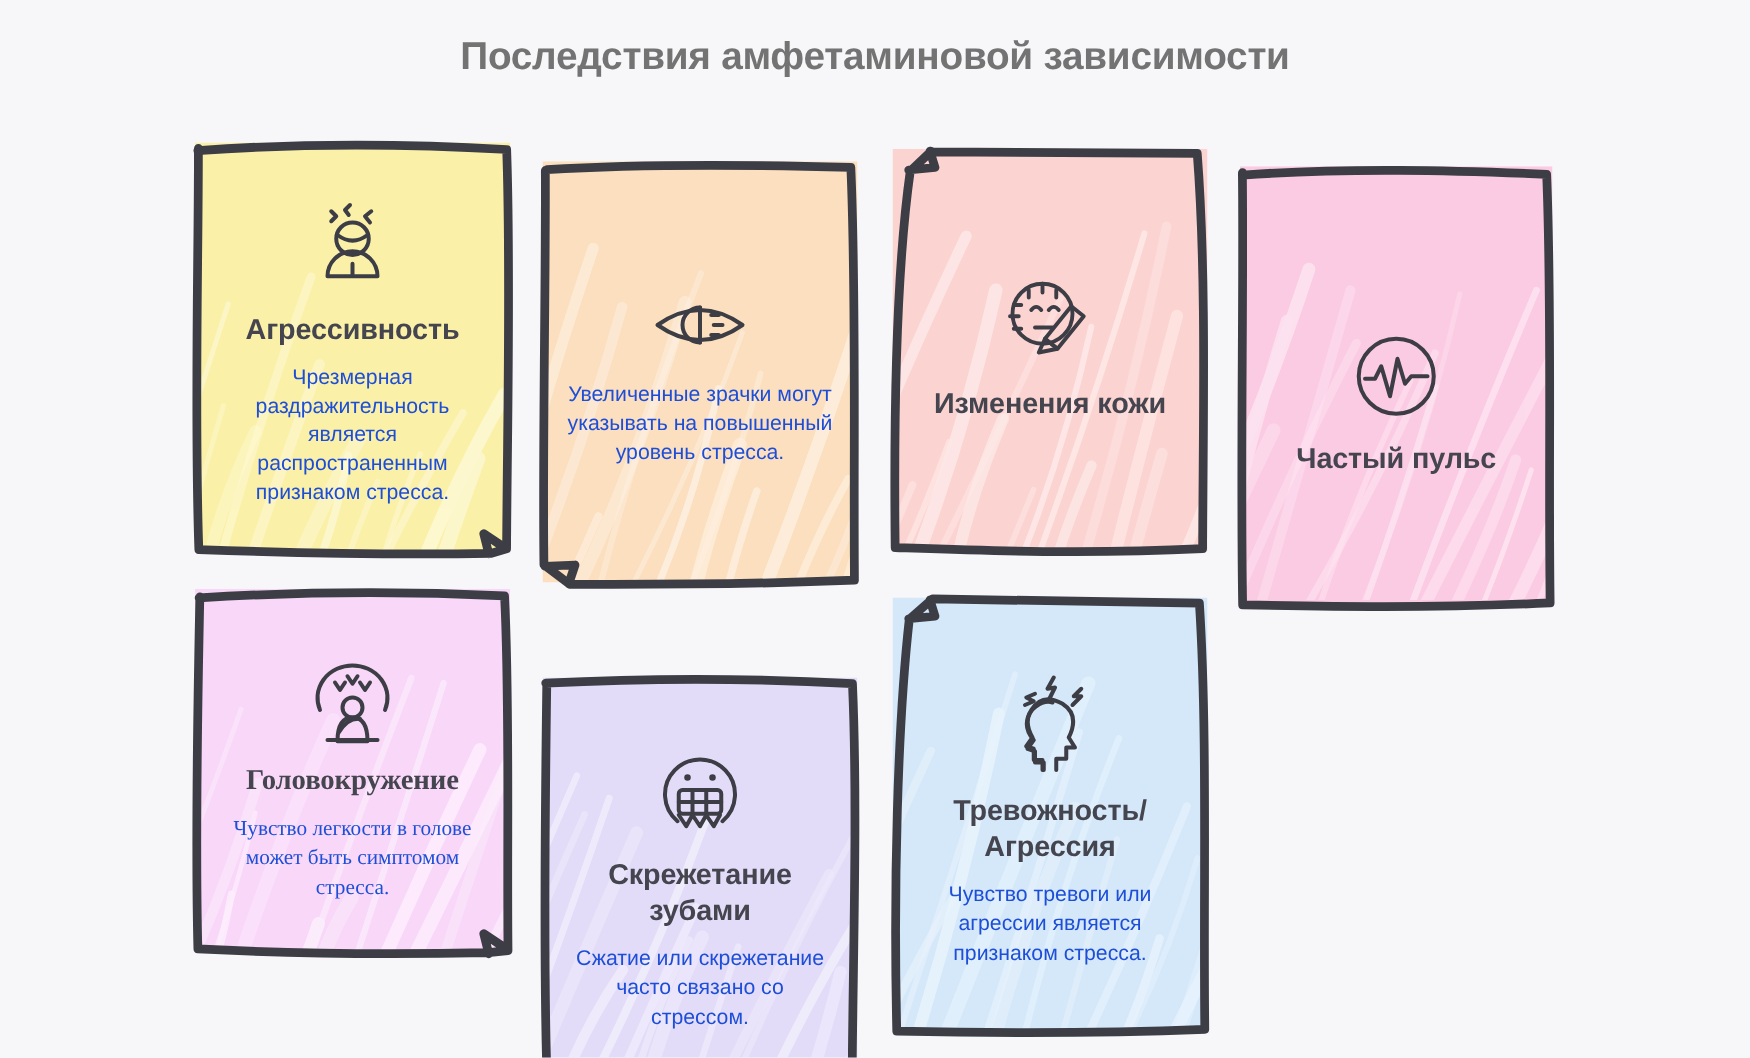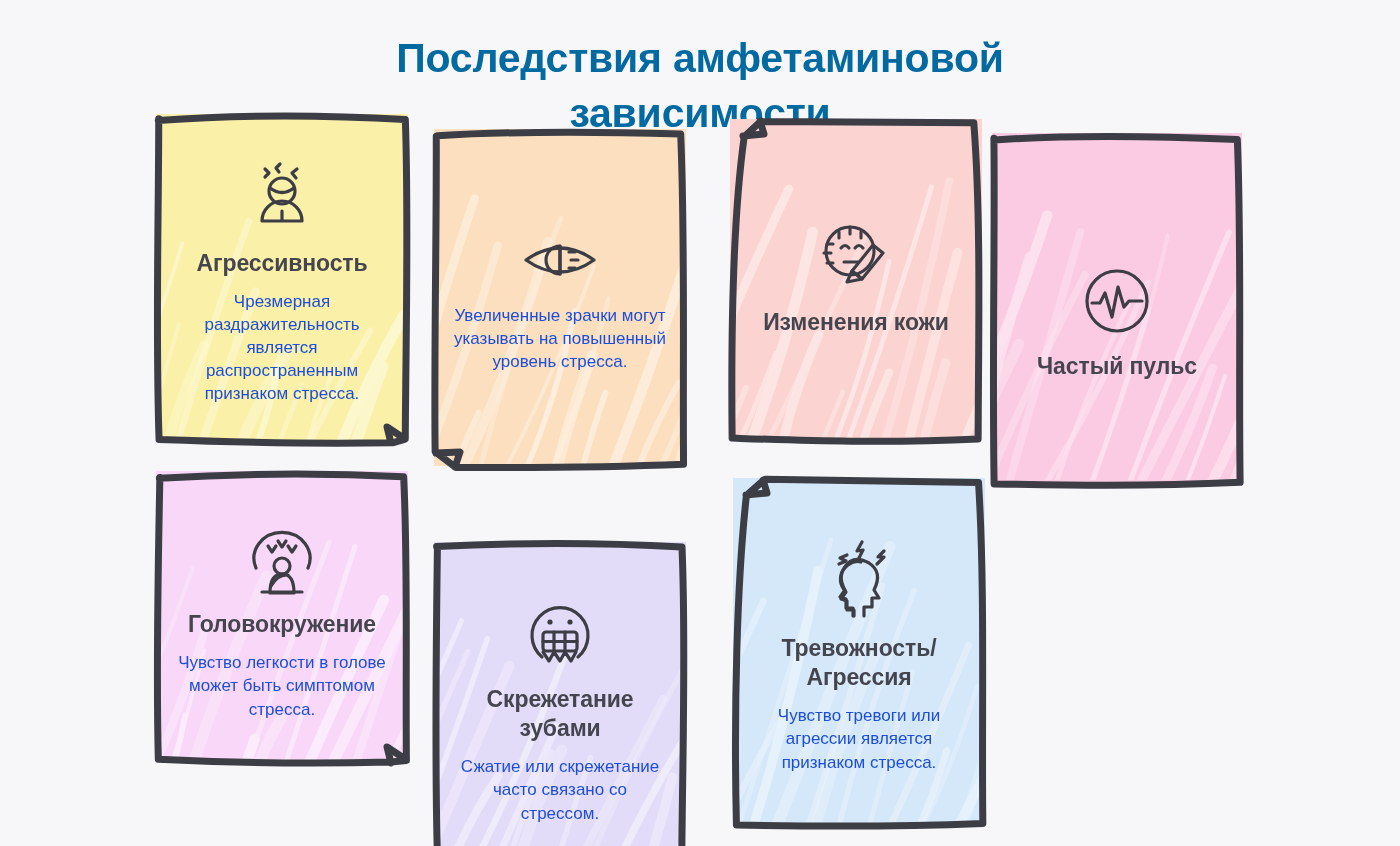--- a/index.html
+++ b/index.html
@@ -18,24 +18,24 @@
   }
 
   
   .page-title {
     position: absolute;
     left: 50%;
     transform: translateX(-50%);
     top: 4px;
     width: 760px;
     text-align: center;
-    font-size: 41px;
+    font-size: 31px;
     font-weight: bold;
     line-height: 1.32;
-    color: #0369a1;
+    color: #737373;
     letter-spacing: -0.2px;
   }
 
   
   .board {
     position: absolute;
     inset: 0;
   }
 
   .card {
@@ -104,25 +104,25 @@
   .card-desc {
     font-size: 17px;
     line-height: 1.36;
     color: #1d4ed8;
     margin: 0;
   }
 
   
   #card-0 { left: 156px; top: 114px; width: 252px; height: 328px; }
   #card-1 { left: 434px; top: 129px; width: 252px; height: 337px; }
-  #card-2 { left: 714px; top: 119px; width: 252px; height: 322px; margin-left: 16px; }
+  #card-2 { left: 714px; top: 119px; width: 252px; height: 322px; }
   #card-3 { left: 992px; top: 133px; width: 250px; height: 352px; }
-  #card-4 { left: 156px; top: 471px; width: 252px; height: 291px; }
+  #card-4 { left: 156px; top: 471px; width: 252px; height: 291px; font-family: Liberation Serif, serif; }
   #card-5 { left: 434px; top: 506px; width: 252px; height: 324px; margin-top: 36px; }
-  #card-6 { left: 714px; top: 478px; width: 252px; height: 348px; margin-left: 19px; }
+  #card-6 { left: 714px; top: 478px; width: 252px; height: 348px; }
 
   #card-0 .card-content { padding-top: 28px; }
   #card-3 .card-content { padding-top: 56px; }
   #card-4 .card-content { padding-top: 26px; }
   #card-5 .card-content { padding-top: 30px; }
   #card-6 .card-content { padding-top: 28px; }
 </style>
 </head>
 <body>
 

